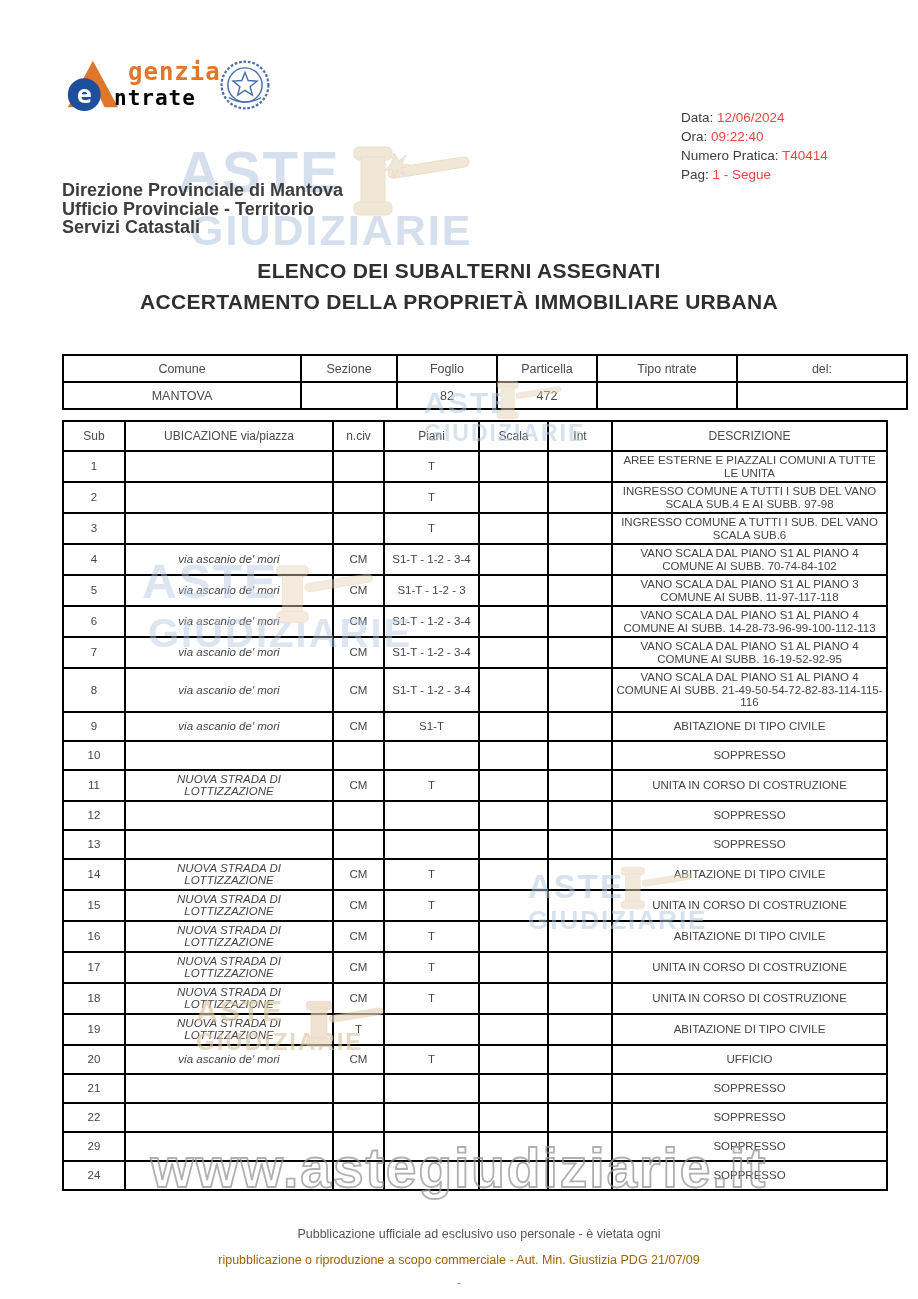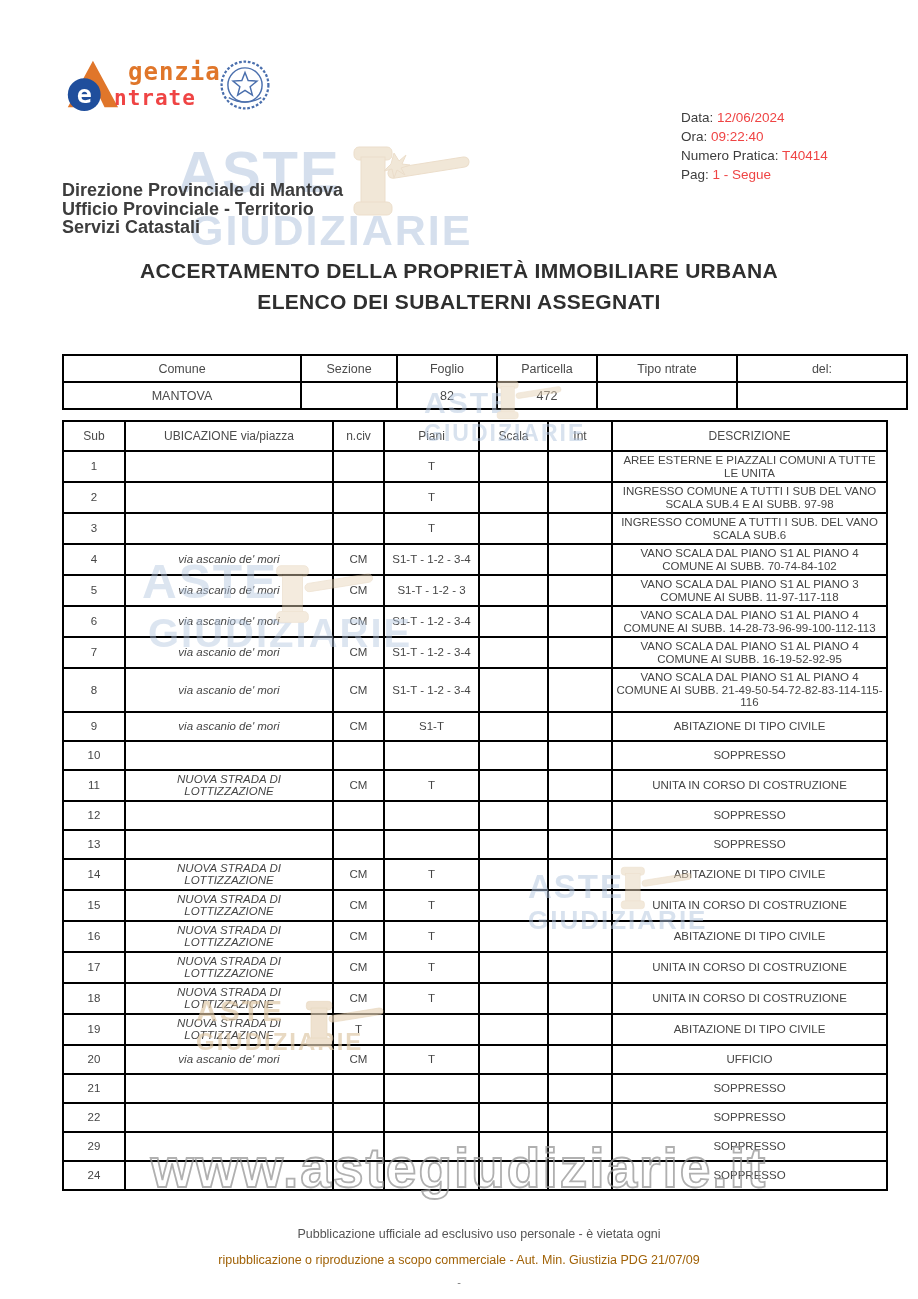--- a/index.html
+++ b/index.html
@@ -5,21 +5,21 @@
   html,body{margin:0;padding:0;background:#fff;}
   #page{position:relative;width:918px;height:1299px;background:#fff;overflow:hidden;
         font-family:"Liberation Sans",sans-serif;color:#3f3f3f;}
 
   
   .logo-block{position:absolute;left:62px;top:56px;width:220px;height:62px;}
   .logo-mark{position:absolute;left:0;top:0;}
   .logo-words{position:absolute;left:52px;top:4px;font-family:"DejaVu Sans Mono",monospace;
               font-weight:bold;line-height:1;}
   .logo-word-top{display:block;font-size:24px;color:#e0762a;letter-spacing:1px;margin-left:14px;}
-  .logo-word-bottom{display:block;font-size:21px;color:#ef4444;letter-spacing:1px;margin-top:4px;}
+  .logo-word-bottom{display:block;font-size:21px;color:#000000;letter-spacing:1px;margin-top:4px;}
   .emblem{position:absolute;left:156px;top:2px;}
 
   .office-block{position:absolute;left:62px;top:142px;font-size:18px;font-weight:bold;
                 color:#3d3d3d;line-height:18.5px;z-index:4;margin-top:39px;}
   .meta-block{position:absolute;left:681px;top:108px;font-size:13.5px;color:#3d3d3d;line-height:19px;}
   .meta-line .v{font-weight:normal;color:#ef4444;}
 
   
   .doc-title{position:absolute;left:0;top:255px;width:918px;text-align:center;
              font-size:21px;font-weight:bold;color:#2f2f2f;letter-spacing:.3px;line-height:31px;z-index:4;}
@@ -183,22 +183,22 @@
       <span>Numero Pratica:</span>
       <span class="v">T40414</span>
     </div>
     <div class="meta-line">
       <span>Pag:</span>
       <span class="v">1 - Segue</span>
     </div>
   </div>
 
   <div class="doc-title">
+    <div>ELENCO DEI SUBALTERNI ASSEGNATI</div>
     <div>ACCERTAMENTO DELLA PROPRIETÀ IMMOBILIARE URBANA</div>
-    <div>ELENCO DEI SUBALTERNI ASSEGNATI</div>
   </div>
 
   <table class="parcel-table">
     <tbody>
         <tr>
       <th class="pc-0">Comune</th>
       <th class="pc-1">Sezione</th>
       <th class="pc-2">Foglio</th>
       <th class="pc-3">Particella</th>
       <th class="pc-4">Tipo ntrate</th>

